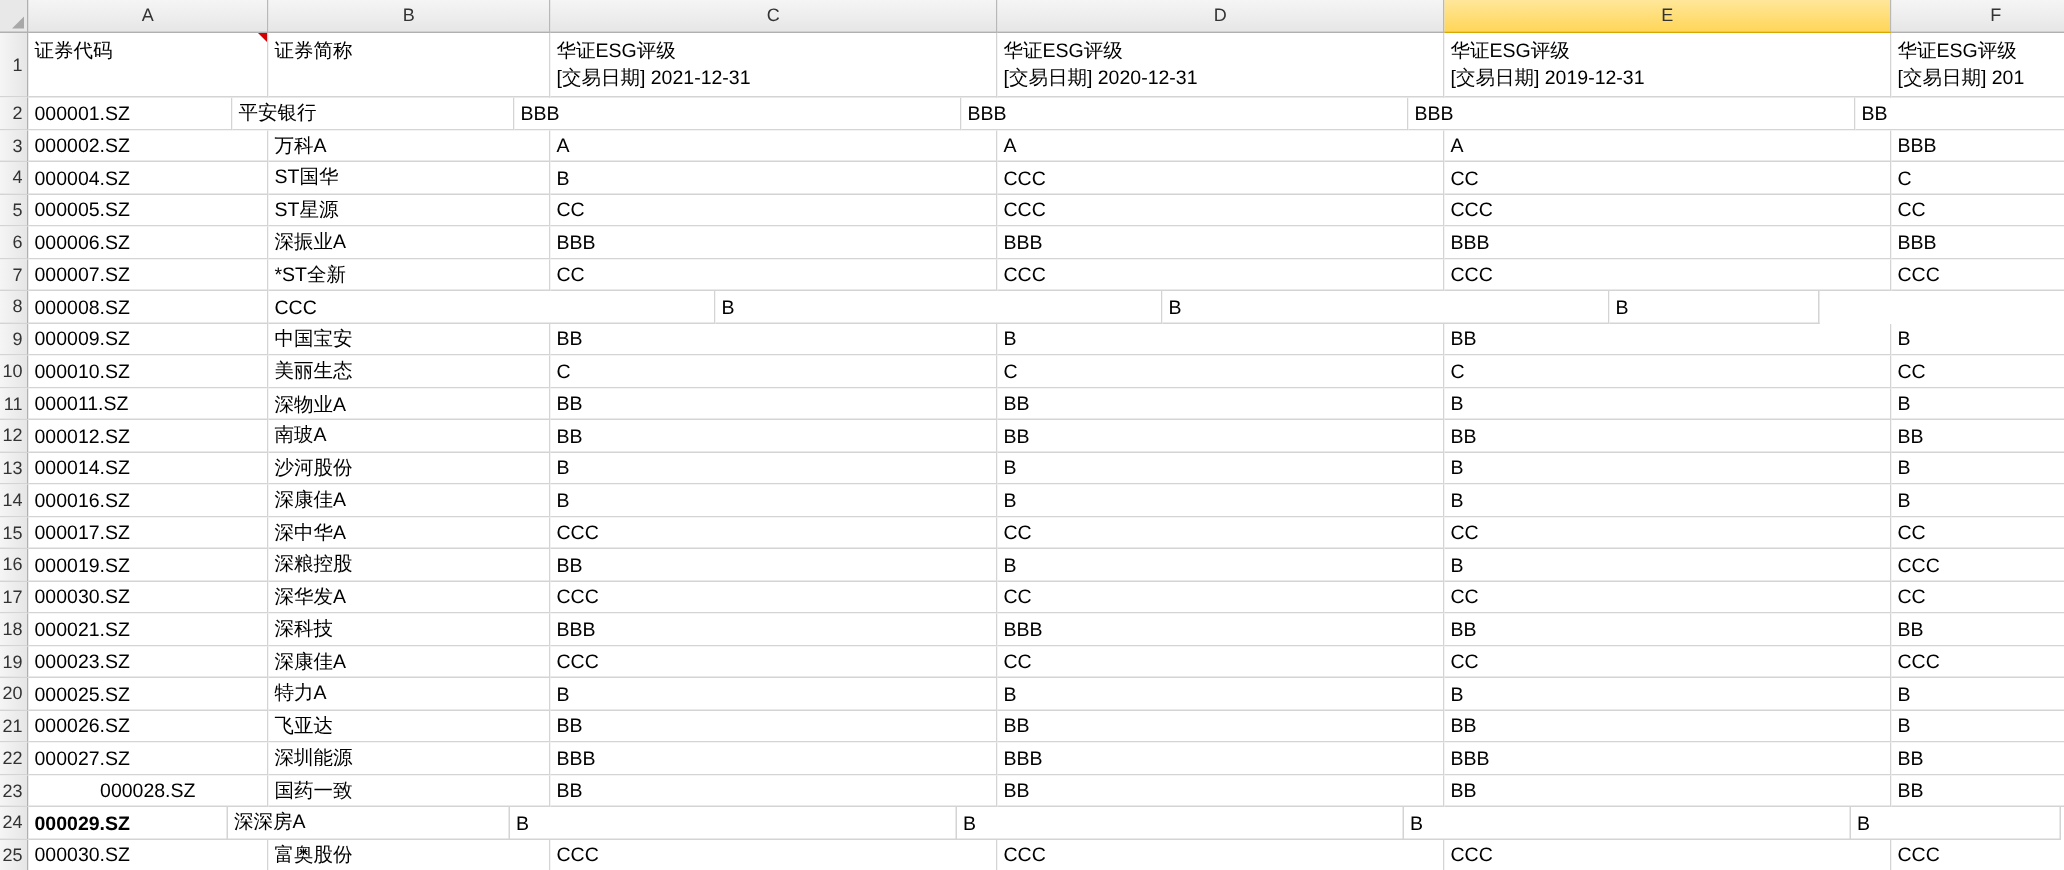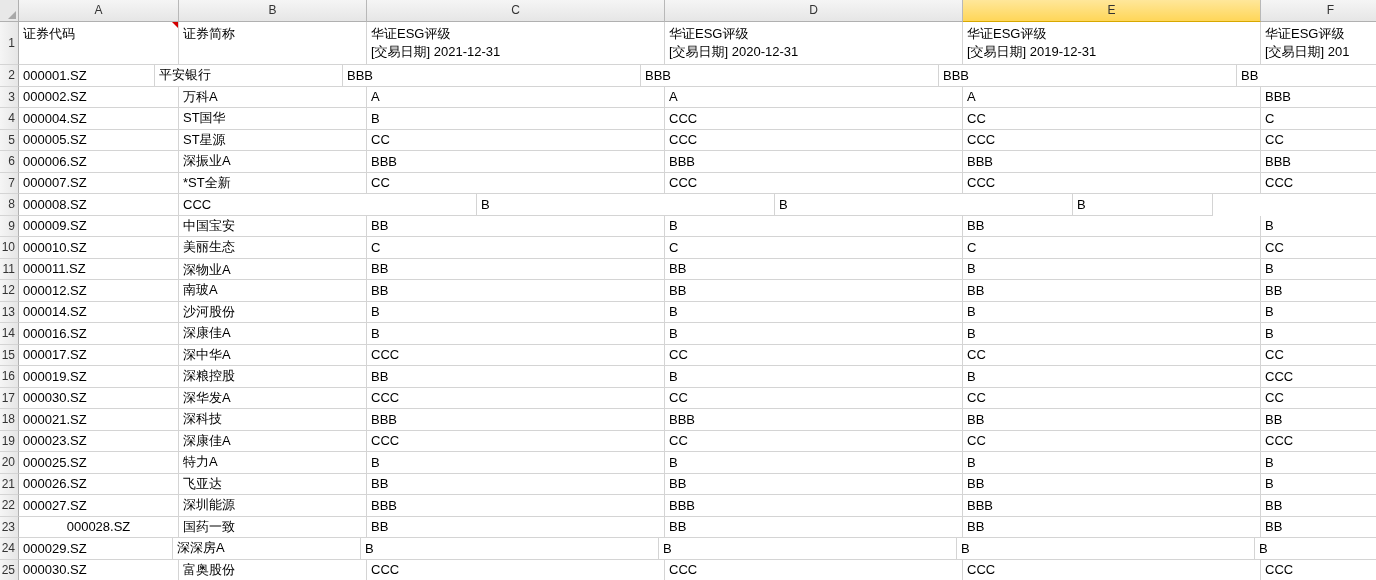--- a/index.html
+++ b/index.html
@@ -607,21 +607,21 @@
           <span>BB</span>
         </div>
         <div class="g-cell" style="width: 298px; height: 21.5px;">
           <span>BB</span>
         </div>
         <div class="g-cell" style="width: 140px; height: 21.5px;">
           <span>BB</span>
         </div>
       </div>
       <div class="g-row">
-        <div class="g-cell" style="width: 154px; height: 21.5px;">
+        <div class="g-cell" style="width: 133px; height: 21.5px; font-weight: bold;">
           <span>000029.SZ</span>
         </div>
         <div class="g-cell" style="width: 188px; height: 21.5px;">
           <span>深深房A</span>
         </div>
         <div class="g-cell" style="width: 298px; height: 21.5px;">
           <span>B</span>
         </div>
         <div class="g-cell" style="width: 298px; height: 21.5px;">
           <span>B</span>

